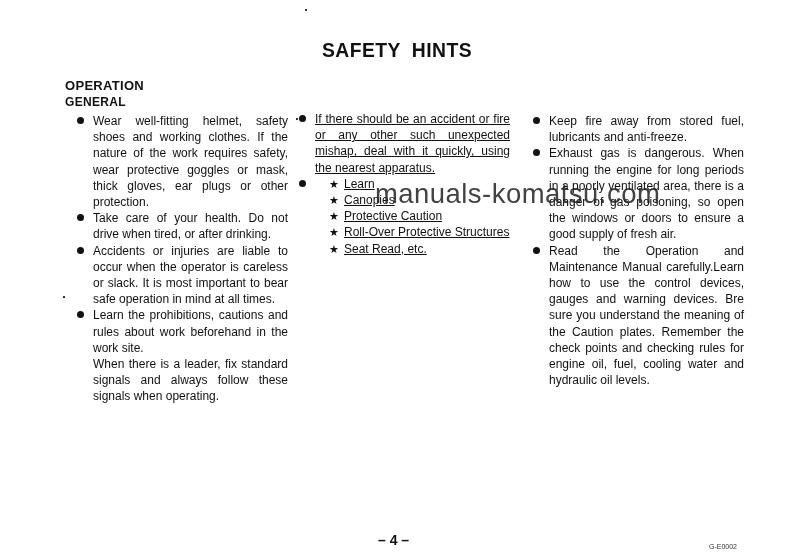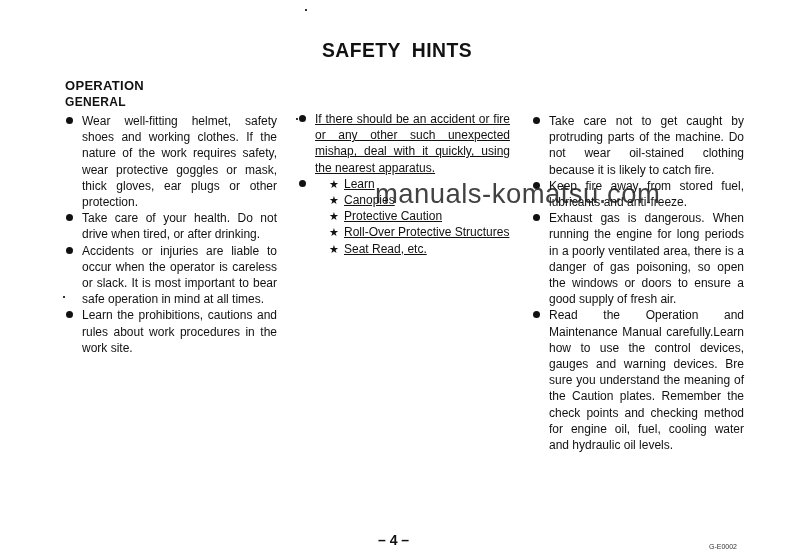--- a/index.html
+++ b/index.html
@@ -5,21 +5,21 @@
     html, body { margin: 0; padding: 0; background: #ffffff; }
     body { width: 794px; height: 559px; position: relative; overflow: hidden;
            font-family: "Liberation Sans", sans-serif; color: #111; }
     .title { position: absolute; left: 0; width: 794px; top: 38px; text-align: center;
              font-weight: bold; font-size: 21px; letter-spacing: 0.5px; word-spacing: 6px;
              transform: scaleX(0.92); }
     .sec { position: absolute; left: 65px; font-weight: bold; font-size: 13px; letter-spacing: 0.3px; }
     .sec.op { top: 78px; }
     .sec.gen { top: 95px; font-size: 12px; }
     .col { position: absolute; font-size: 12px; line-height: 16.2px; }
-    .col1 { left: 65px; top: 113px; width: 212px; }
+    .col1 { left: 76px; top: 113px; width: 212px; }
     .col2 { left: 298px; top: 111px; width: 212px; text-decoration: underline; }
     .col3 { left: 532px; top: 113px; width: 212px; }
     .item { position: relative; padding-left: 17px; text-align: justify; }
     .bullet { position: absolute; left: 1px; top: 4px; width: 7px; height: 7px; border-radius: 50%; background: #111; }
     .para { text-align: justify; }
     .stars { list-style: none; margin: 0; padding: 0 0 0 14px; }
     .star-item { position: relative; padding-left: 15px; }
     .star { position: absolute; left: 0; top: 0; font-size: 11px; }
     .page-num { position: absolute; left: 378px; top: 532px; font-weight: bold; font-size: 14px; }
     .code { position: absolute; left: 709px; top: 543px; font-size: 7px; color: #333; }
@@ -42,21 +42,22 @@
   <div class="item">
     <span class="bullet"></span>
     <div class="para">Take care of your health. Do not drive when tired, or after drinking.</div>
   </div>
   <div class="item">
     <span class="bullet"></span>
     <div class="para">Accidents or injuries are liable to occur when the operator is careless or slack. It is most important to bear safe operation in mind at all times.</div>
   </div>
   <div class="item">
     <span class="bullet"></span>
-    <div class="para">Learn the prohibitions, cautions and rules about work procedures in the work site.</div>
+    <div class="para">Learn the prohibitions, cautions and rules about work beforehand in the work site.</div>
+    <div class="para">When there is a leader, fix standard signals and always follow these signals when operating.</div>
   </div>
 </div>
 
 <div class="col col2">
   <div class="item">
     <span class="bullet"></span>
     <div class="para">If there should be an accident or fire or any other such unexpected mishap, deal with it quickly, using the nearest apparatus.</div>
   </div>
   <div class="item">
     <span class="bullet"></span>
@@ -66,33 +67,29 @@
       <li class="star-item"><span class="star">★</span><span>Protective Caution</span></li>
       <li class="star-item"><span class="star">★</span><span>Roll-Over Protective Structures</span></li>
       <li class="star-item"><span class="star">★</span><span>Seat Read, etc.</span></li>
     </ul>
   </div>
 </div>
 
 <div class="col col3">
   <div class="item">
     <span class="bullet"></span>
-    <div class="para">Take care not to get caught by protruding parts of the machine. Do not wear oil-stained clothing because it is likely to catch fire.</div>
-  </div>
-  <div class="item">
-    <span class="bullet"></span>
     <div class="para">Keep fire away from stored fuel, lubricants and anti-freeze.</div>
   </div>
   <div class="item">
     <span class="bullet"></span>
     <div class="para">Exhaust gas is dangerous. When running the engine for long periods in a poorly ventilated area, there is a danger of gas poisoning, so open the windows or doors to ensure a good supply of fresh air.</div>
   </div>
   <div class="item">
     <span class="bullet"></span>
-    <div class="para">Read the Operation and Maintenance Manual carefully.Learn how to use the control devices, gauges and warning devices. Bre sure you understand the meaning of the Caution plates. Remember the check points and checking method for engine oil, fuel, cooling water and hydraulic oil levels.</div>
+    <div class="para">Read the Operation and Maintenance Manual carefully.Learn how to use the control devices, gauges and warning devices. Bre sure you understand the meaning of the Caution plates. Remember the check points and checking rules for engine oil, fuel, cooling water and hydraulic oil levels.</div>
   </div>
 </div>
 
 <div class="watermark">manuals-komatsu.com</div>
 
 <span class="dot" style="left:305px;top:9px;"></span>
 <span class="dot" style="left:296px;top:118px;"></span>
 <span class="dot" style="left:63px;top:296px;"></span>
 
 <div class="page-num">– 4 –</div>

